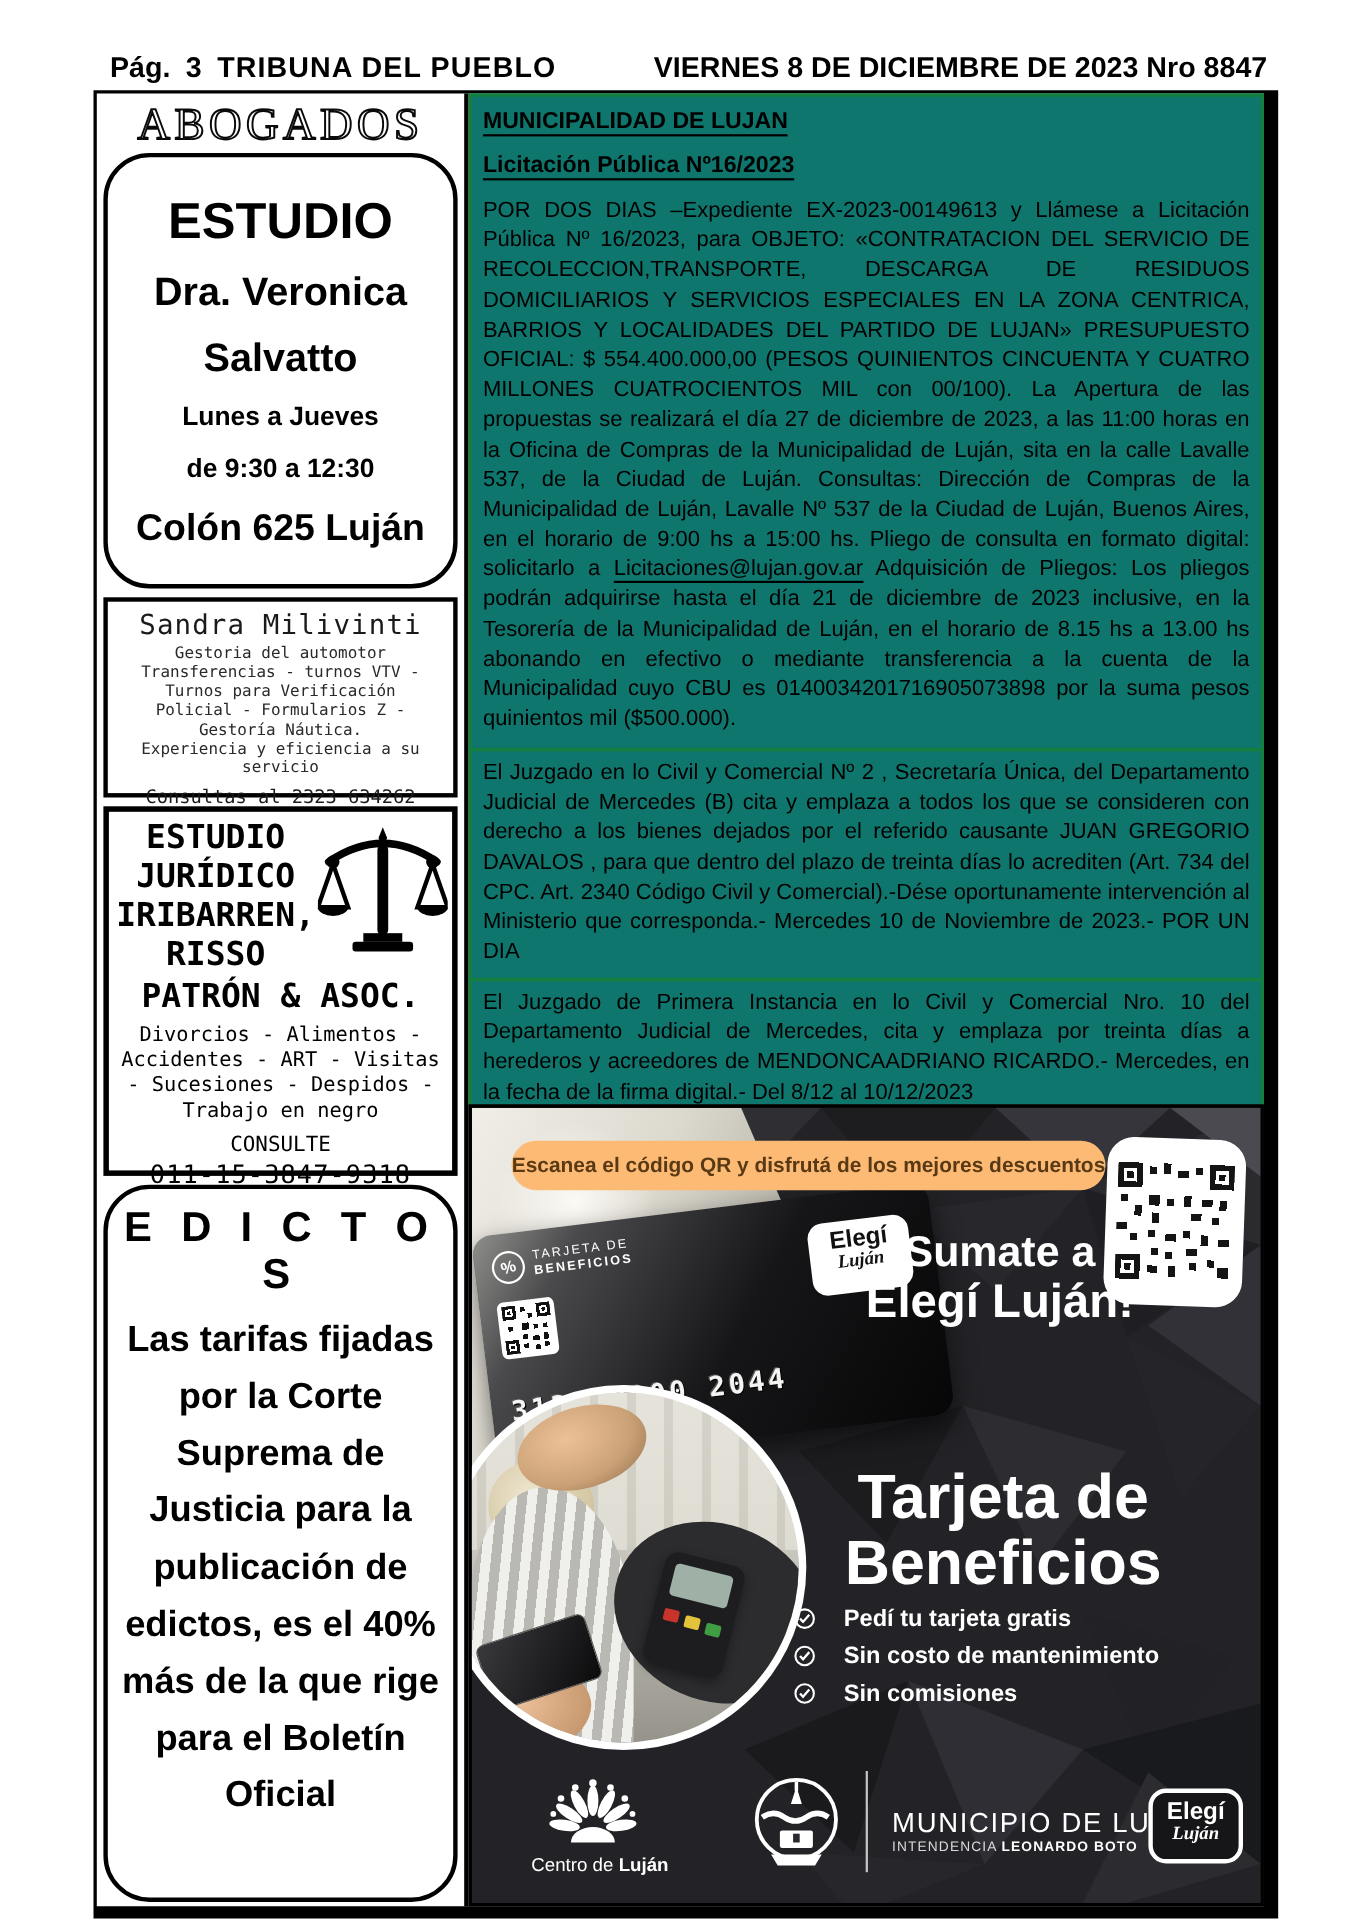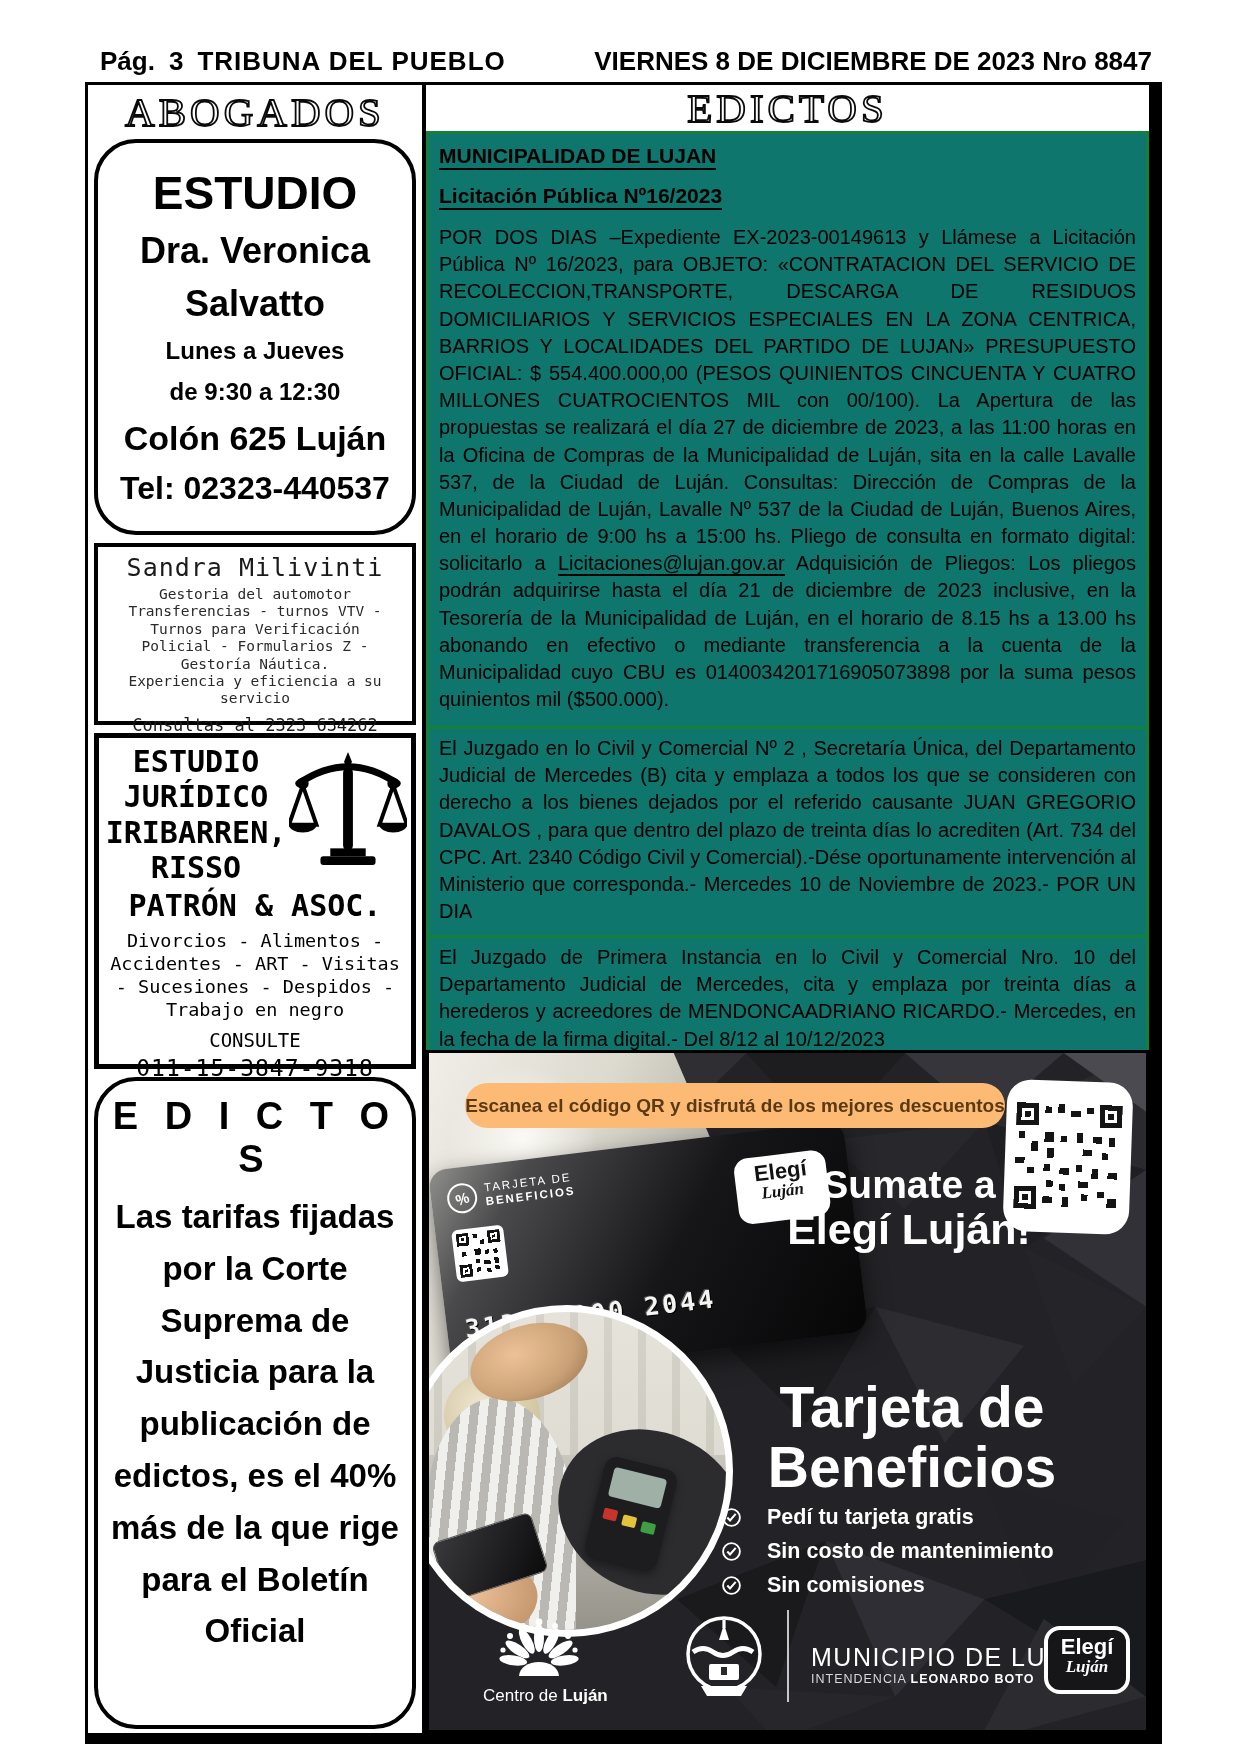--- a/index.html
+++ b/index.html
@@ -184,21 +184,20 @@
         <div class="outline-title">ABOGADOS</div>
       </div>
 
       <div class="ad-salvatto">
         <div class="sv1">ESTUDIO</div>
         <div class="sv2">Dra.  Veronica</div>
         <div class="sv2">Salvatto</div>
         <div class="sv3">Lunes a Jueves</div>
         <div class="sv3">de 9:30 a 12:30</div>
         <div class="sv4">Colón 625 Luján</div>
-        <div class="sv5">Tel: 02323-440537</div>
       </div>
 
       <div class="ad-milivinti">
         <div class="mil-title">Sandra Milivinti</div>
         <div class="mil-body">Gestoria del automotor
 Transferencias - turnos VTV -
 Turnos para Verificación
 Policial - Formularios Z -
 Gestoría Náutica.
 Experiencia y eficiencia a su
@@ -234,23 +233,20 @@
         <div class="iri-phone">011-15-3847-9318</div>
       </div>
 
       <div class="ad-edictos-left">
         <div class="edl-title">E D I C T O S</div>
         <div class="edl-body">Las tarifas fijadas por la Corte Suprema de Justicia para la publicación de edictos, es el 40% más de la que rige para el Boletín Oficial</div>
       </div>
     </div>
 
     <div class="col-right">
-      <div class="title-row-right">
-        <div class="outline-title">EDICTOS</div>
-      </div>
 
       <div class="notice notice-1">
         <div class="n-head"><span>MUNICIPALIDAD DE LUJAN</span></div>
         <div class="n-head"><span>Licitación Pública Nº16/2023</span></div>
         <p class="nb" style="margin:0;"><span>POR DOS DIAS –Expediente  EX-2023-00149613 y Llámese a Licitación Pública Nº 16/2023, para OBJETO: «CONTRATACION DEL SERVICIO DE RECOLECCION,TRANSPORTE, DESCARGA DE RESIDUOS DOMICILIARIOS Y SERVICIOS ESPECIALES EN LA ZONA CENTRICA, BARRIOS Y LOCALIDADES DEL PARTIDO DE LUJAN» PRESUPUESTO OFICIAL: $ 554.400.000,00 (PESOS QUINIENTOS CINCUENTA Y CUATRO MILLONES CUATROCIENTOS MIL con 00/100). La Apertura de las propuestas se realizará el día 27 de diciembre de 2023, a las 11:00 horas en la Oficina de Compras de la Municipalidad de Luján, sita en la calle Lavalle 537, de la Ciudad de Luján. Consultas: Dirección de Compras de la Municipalidad de Luján, Lavalle Nº 537 de la Ciudad de Luján, Buenos Aires, en el horario de 9:00 hs a 15:00 hs. Pliego de consulta en formato digital: solicitarlo a </span><span class="u-mail">Licitaciones@lujan.gov.ar</span><span> Adquisición de Pliegos: Los pliegos podrán adquirirse hasta el día 21 de diciembre de 2023 inclusive, en la Tesorería de la Municipalidad de Luján, en el horario de 8.15 hs a 13.00 hs abonando en efectivo o mediante transferencia a la cuenta de la Municipalidad cuyo CBU es 0140034201716905073898 por la suma pesos quinientos mil ($500.000).</span></p>
       </div>
 
       <div class="notice notice-2 nb">El Juzgado en lo Civil y Comercial Nº 2 , Secretaría Única, del Departamento Judicial de Mercedes (B) cita y emplaza a todos los que se consideren con derecho a los bienes dejados por el  referido causante JUAN GREGORIO DAVALOS , para que dentro del plazo de treinta días lo acrediten (Art. 734 del CPC. Art. 2340 Código Civil y Comercial).-Dése oportunamente intervención al Ministerio que corresponda.- Mercedes 10  de Noviembre de 2023.- POR UN DIA</div>
 
       <div class="notice notice-3 nb">El Juzgado de Primera Instancia en lo Civil y Comercial Nro. 10 del Departamento Judicial de Mercedes, cita y emplaza por treinta días a herederos y acreedores de MENDONCAADRIANO RICARDO.- Mercedes, en la fecha de la firma digital.- Del 8/12 al 10/12/2023</div>

